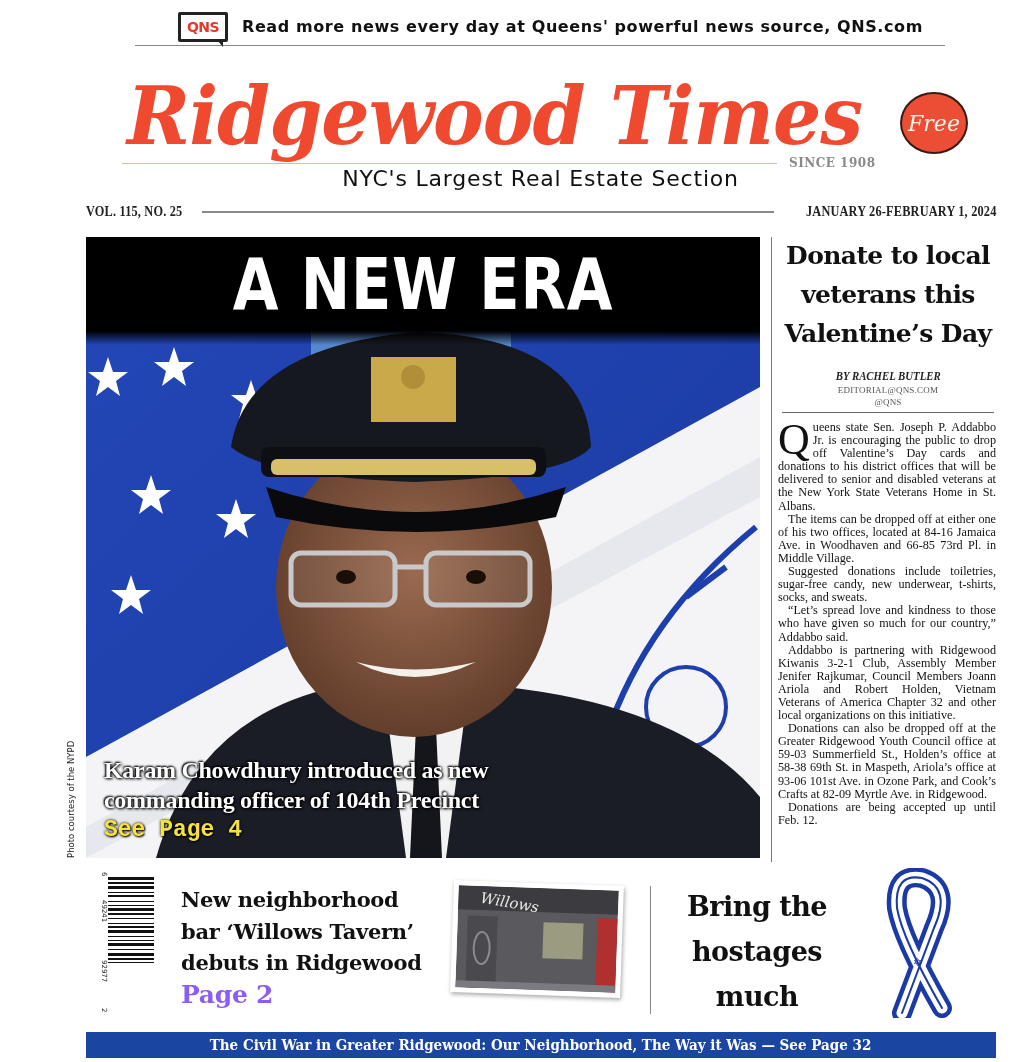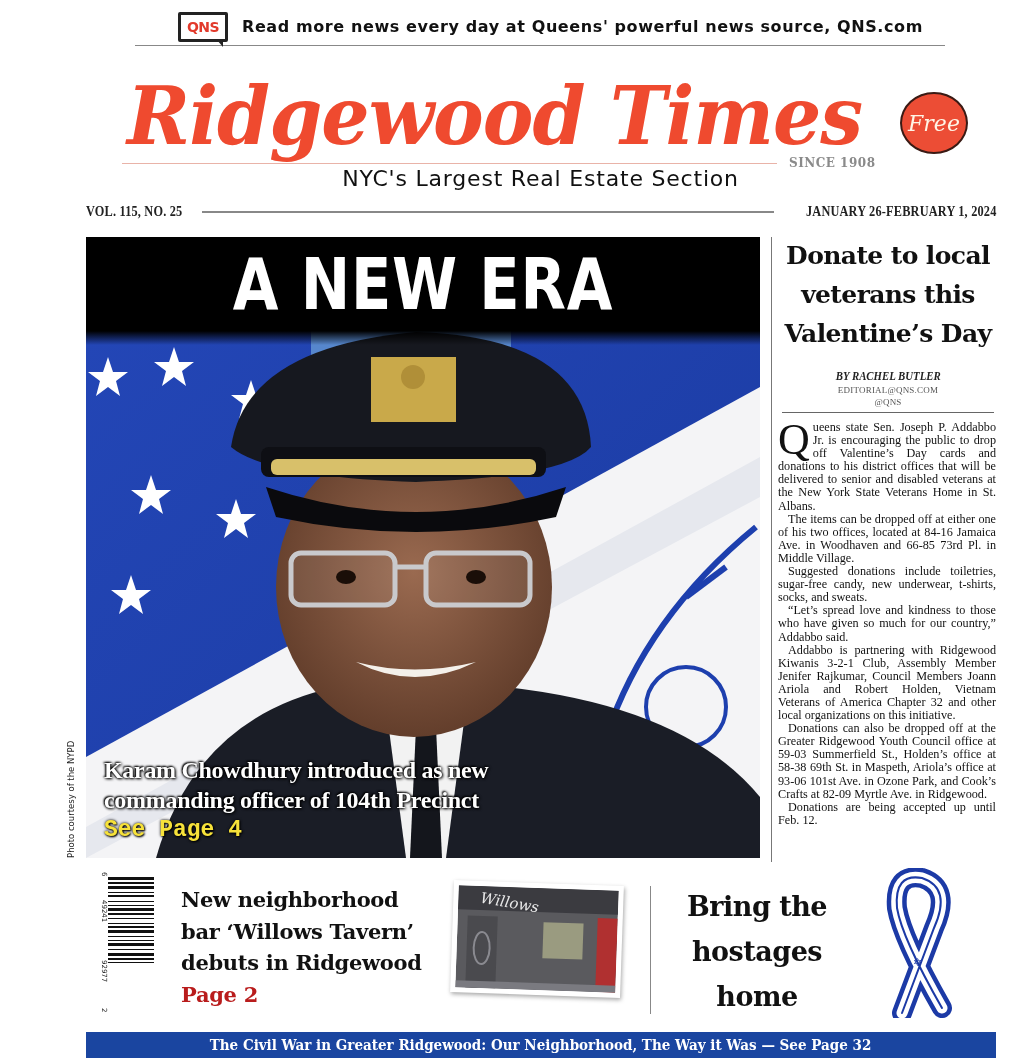--- a/index.html
+++ b/index.html
@@ -53,21 +53,21 @@
     .body p.first { text-indent: 0; }
     .dropcap { float: left; font-size: 44px; line-height: 36px; padding-right: 3px; margin-top: 1px; font-family: "Liberation Serif", serif; }
 
     
     .barcode { position: absolute; left: 98px; top: 872px; width: 60px; height: 146px; }
     .barcode .num { position: absolute; left: 0; font-family: "DejaVu Sans", sans-serif; font-size: 7px; color: #222; transform: rotate(90deg); transform-origin: left top; }
     .barcode .bars { position: absolute; left: 10px; top: 5px; width: 46px; height: 138px; }
     .barcode .bars div { width: 100%; background: #111; position: absolute; left: 0; }
 
     .willows-head { position: absolute; left: 181px; top: 884px; font-family: "DejaVu Serif", serif; font-weight: bold; font-size: 21px; line-height: 31.5px; color: #111; letter-spacing: -0.3px; }
-    .willows-link { color: #b91c1c; font-size: 21px; }
+    .willows-link { color: #8b5cf6; font-size: 25px; }
     .willows-photo { position: absolute; left: 452px; top: 883px; width: 170px; height: 112px; background: #fff; padding: 5px; box-shadow: 1px 2px 4px rgba(0,0,0,0.35); transform: rotate(2deg); }
     .willows-photo svg { width: 100%; height: 100%; display: block; }
     .bottom-rule { position: absolute; left: 650px; top: 886px; width: 1px; height: 128px; background: #888; }
     .hostages { position: absolute; left: 660px; top: 884px; width: 194px; text-align: center; font-family: "DejaVu Serif", serif; font-weight: bold; font-size: 27px; line-height: 45px; color: #111; letter-spacing: -0.5px; }
     .ribbon { position: absolute; left: 872px; top: 868px; width: 95px; height: 150px; }
 
     .footer-band { position: absolute; left: 86px; top: 1032px; width: 910px; height: 26px; background: #1a45a0; display: flex; align-items: center; justify-content: center; }
     .footer-band span { font-family: "DejaVu Serif", serif; font-weight: bold; font-size: 15px; color: #fff; transform: scaleX(0.9); white-space: nowrap; }
   </style>
 </head>
@@ -232,21 +232,21 @@
     <rect x="86" y="34" width="40" height="36" fill="#9a9b80"></rect>
     <rect x="140" y="28" width="20" height="74" fill="#b03030"></rect>
     <rect x="0" y="95" width="160" height="7" fill="#7a7a80"></rect>
   </svg>
 </div>
 <div class="bottom-rule"></div>
 
 <div class="hostages">
   <div>Bring the</div>
   <div>hostages</div>
-  <div>home</div>
+  <div>much</div>
 </div>
 <svg class="ribbon" viewBox="0 0 95 150">
   <g fill="none" stroke-linecap="round">
     <path d="M30,145 L62,60 Q80,20 50,10 Q22,5 25,40 Q30,70 70,140" stroke="#1c3aa6" stroke-width="20"></path>
     <path d="M30,145 L62,60 Q80,20 50,10 Q22,5 25,40 Q30,70 70,140" stroke="#ffffff" stroke-width="11"></path>
     <path d="M30,145 L62,60 Q80,20 50,10 Q22,5 25,40 Q30,70 70,140" stroke="#1c3aa6" stroke-width="2"></path>
   </g>
   <text x="41" y="98" font-size="11" fill="#1c3aa6" font-family="DejaVu Sans, sans-serif">✡</text>
 </svg>
 

